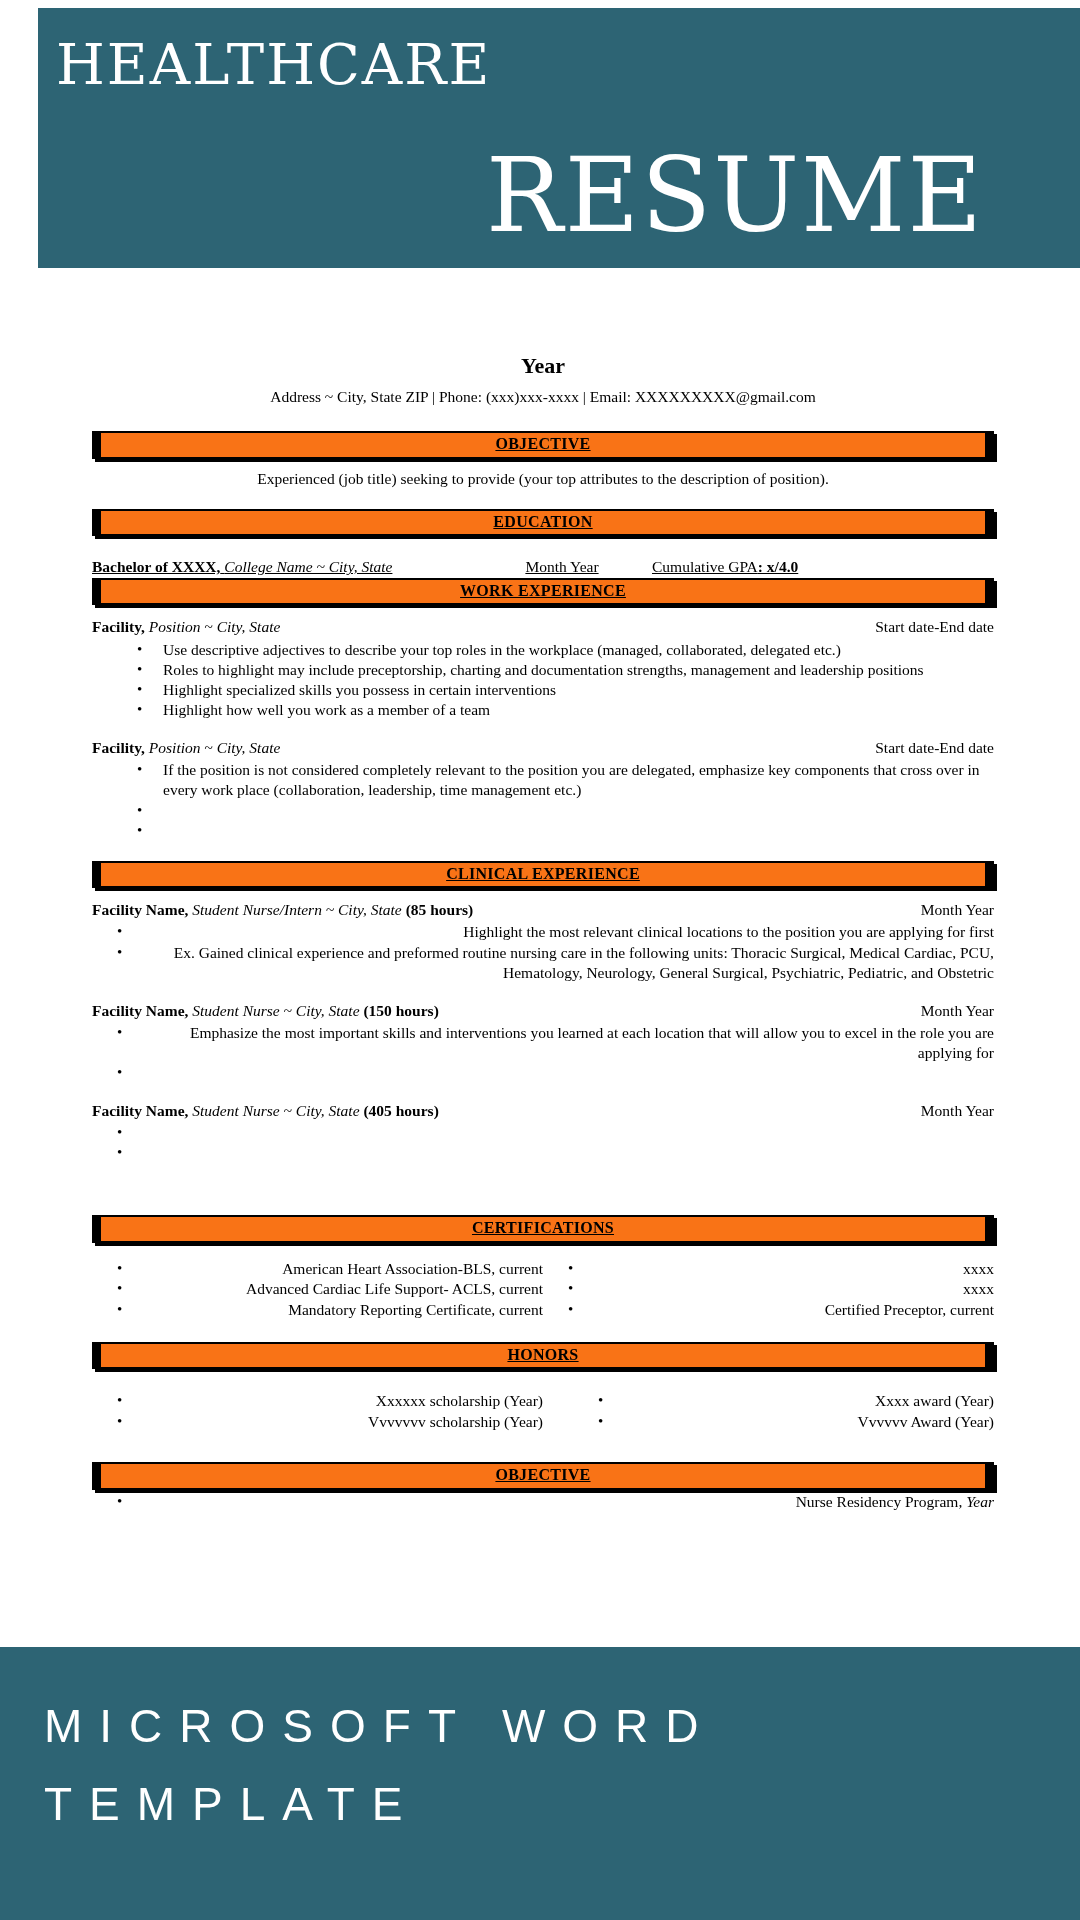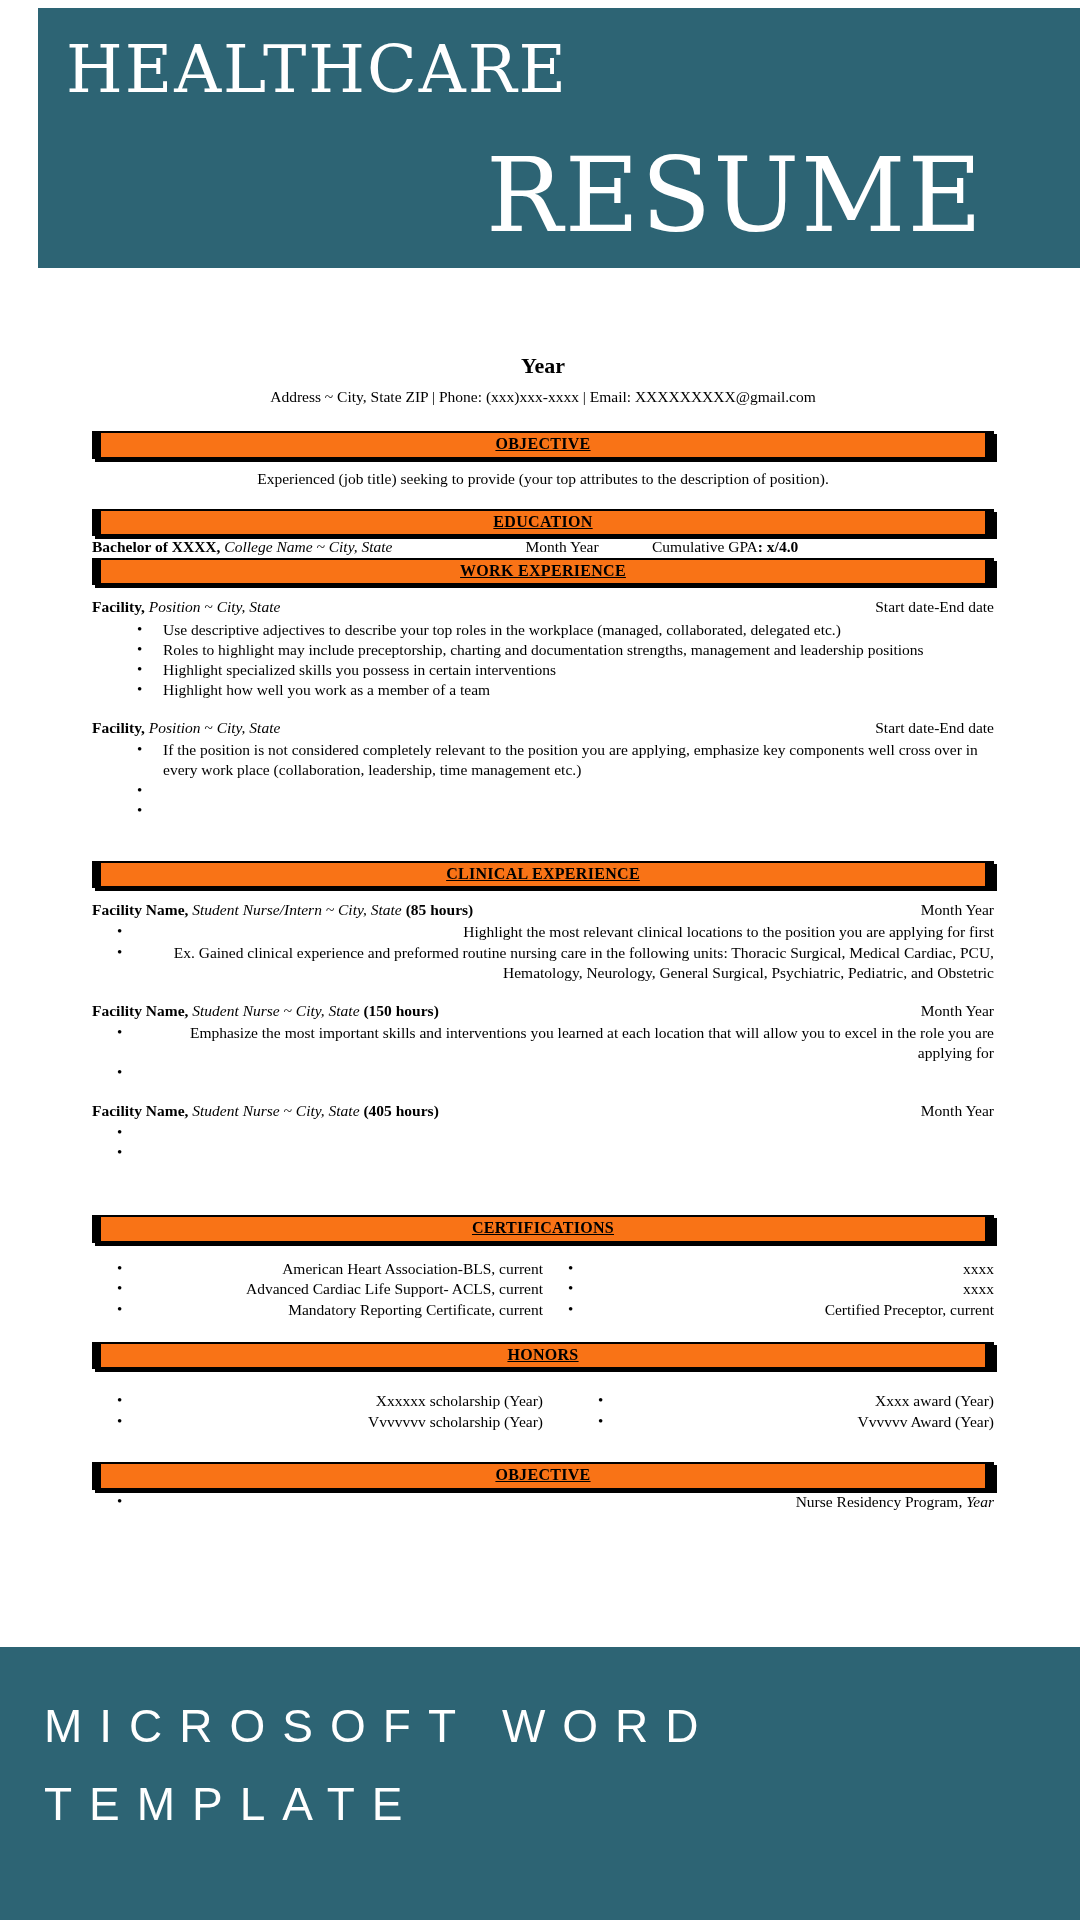--- a/index.html
+++ b/index.html
@@ -6,21 +6,21 @@
   html,body { background:#ffffff; }
   body { width:1080px; font-family:"Liberation Serif", serif; color:#000; }
   .page { position:relative; width:1080px; height:1920px; background:#fff; overflow:hidden; }
 
   
   .top-band {
     position:absolute; top:8px; left:38px; right:0; height:260px;
     background:var(--teal,#2d6474); color:#fff;
     font-family:"DejaVu Serif", serif;
   }
-  .band-line1 { position:absolute; top:24px; left:28px; font-size:65px; letter-spacing:2px; font-weight:400; white-space:nowrap; }
+  .band-line1 { position:absolute; top:24px; left:18px; font-size:56px; letter-spacing:2px; font-weight:400; white-space:nowrap; }
   .band-line2 { position:absolute; top:128px; right:96px; font-size:102px; letter-spacing:2px; font-weight:400; white-space:nowrap; }
 
   
   .bottom-band {
     position:absolute; left:0; top:1647px; width:1080px; height:273px;
     background:var(--teal,#2d6474); color:#fff;
     font-family:"Liberation Sans", sans-serif;
     padding:52px 12px 0 44px;
   }
   .foot-line { font-size:46px; letter-spacing:17px; font-weight:400; white-space:nowrap; }
@@ -35,38 +35,38 @@
     border:2px solid #000; border-left-width:9px; border-right-width:9px;
     box-shadow:3px 3px 0 #000;
     text-align:center; padding:1px 0 2px; background:#f97316;
   }
   .sec-title { font-weight:bold; text-decoration:underline; font-size:16px; letter-spacing:0.3px; }
 
   .m-objective { margin-top:24px; }
   .objective-text { text-align:center; margin-top:10px; }
 
   .m-education { margin-top:20px; }
-  .edu-row { display:grid; grid-template-columns:380px 180px 1fr; margin-top:1px; align-items:baseline; }
+  .edu-row { display:grid; grid-template-columns:380px 180px 1fr; margin-top:21px; align-items:baseline;text-decoration:underline; }
   .edu-date { text-align:center; }
 
   .m-work { }
   .entry { margin-top:12px; }
   .entry + .entry { margin-top:18px; }
   .head-row { display:flex; justify-content:space-between; align-items:baseline; }
   .head-row .right-date { white-space:nowrap; padding-left:14px; }
 
   ul.bullets { list-style:none; margin-top:2px; }
   ul.bullets li { position:relative; min-height:20px; }
   ul.bullets li::before { content:"\2022"; position:absolute; font-size:15px; }
   ul.deep  li { padding-left:71px; }
   ul.deep  li::before { left:45px; }
   ul.tight li { padding-left:55px;text-align:right; }
   ul.tight li::before { left:25px; }
 
-  .m-clinical { margin-top:40px; }
+  .m-clinical { margin-top:20px; }
   .m-certifications { margin-top:52px; }
   .m-honors { margin-top:22px; }
   .m-activities { margin-top:30px; }
 
   .two-col { display:grid; grid-template-columns:1fr 1fr; margin-top:14px; }
   .two-col.honors-grid { margin-top:20px; }
   ul.indent-more { margin-left:30px; }
   .activities-list { margin-top:18px; }
 
   b.hours { white-space:nowrap; }
@@ -116,21 +116,21 @@
         <li>Highlight how well you work as a member of a team</li>
       </ul>
     </div>
 
     <div class="entry">
       <div class="head-row">
         <span><b>Facility,</b> <i>Position ~ City, State</i></span>
         <span class="right-date">Start date-End date</span>
       </div>
       <ul class="bullets deep">
-        <li>If the position is not considered completely relevant to the position you are applying, emphasize key components well cross over in every work place (collaboration, leadership, time management etc.)</li>
+        <li>If the position is not considered completely relevant to the position you are delegated, emphasize key components that cross over in every work place (collaboration, leadership, time management etc.)</li>
         <li></li>
         <li></li>
       </ul>
     </div>
 
     <div class="sec-box m-clinical">
       <span class="sec-title">CLINICAL EXPERIENCE</span>
     </div>
 
     <div class="entry">

